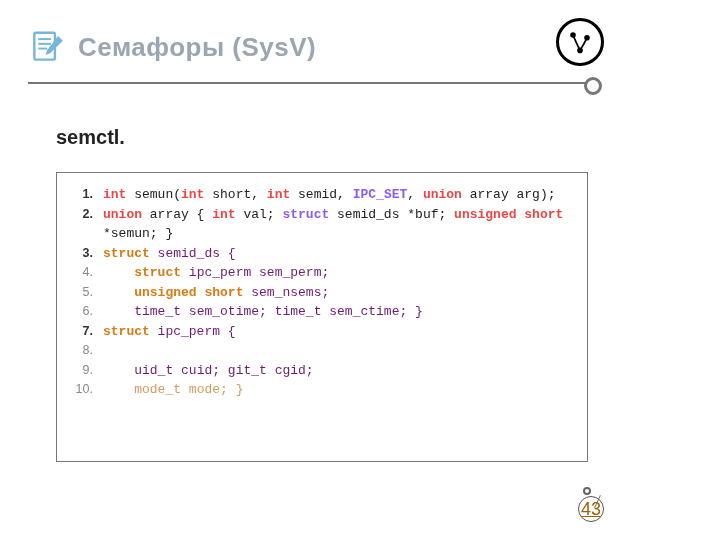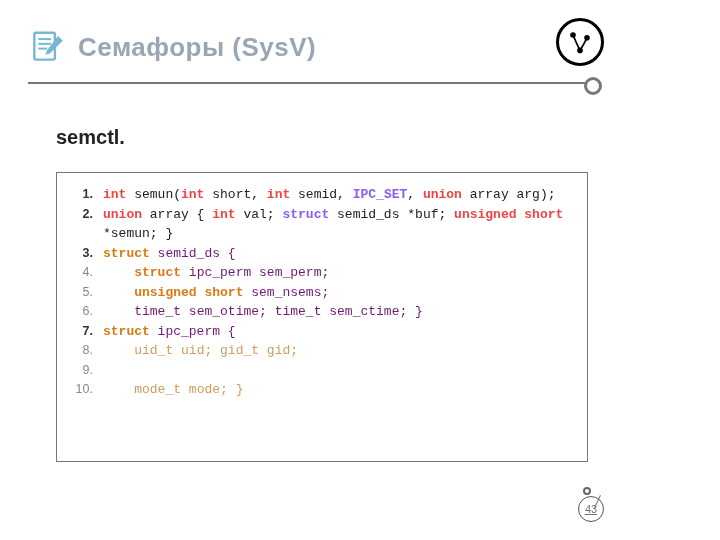--- a/index.html
+++ b/index.html
@@ -96,22 +96,22 @@
   .kw-orange { color: #d97a14; font-weight: 700; }
   .faded { color: #701a75; }
   .mid { color: #d49a5f; }
   .page-num {
     position: absolute;
     right: 24px; bottom: 18px;
     width: 26px; height: 26px;
     border: 1.5px solid #555;
     border-radius: 50%;
     display: flex; align-items: center; justify-content: center;
-    font-size: 11px;
-    color: #737373;
+    font-size: 18px;
+    color: #a16207;
     text-decoration: underline;
   }
   .page-dot {
     position: absolute;
     right: 37px; bottom: 45px;
     width: 8px; height: 8px;
     border-radius: 50%;
     background: #fff;
     border: 2px solid #666;
   }
@@ -180,25 +180,25 @@
         <li>
           <span class="ln">6.</span>
           <span class="cline"><span>    </span><span class="faded">time_t sem_otime; time_t sem_ctime; }</span></span>
         </li>
         <li>
           <span class="ln bold">7.</span>
           <span class="cline"><span class="kw-orange">struct</span><span class="faded"> ipc_perm {</span></span>
         </li>
         <li>
           <span class="ln">8.</span>
-          <span class="cline"><span>    </span><span class="mid">uid_t uid; gid_t gid;</span></span>
+          <span class="cline"><span>    </span></span>
         </li>
         <li>
           <span class="ln">9.</span>
-          <span class="cline"><span>    </span></span>
+          <span class="cline"><span>    </span><span class="faded">uid_t cuid; git_t cgid;</span></span>
         </li>
         <li>
           <span class="ln">10.</span>
           <span class="cline"><span>    </span><span class="mid">mode_t mode; }</span></span>
         </li>
       </ul>
   </div>
 
   <div class="page-dot"></div>
   <div class="page-line"></div>

